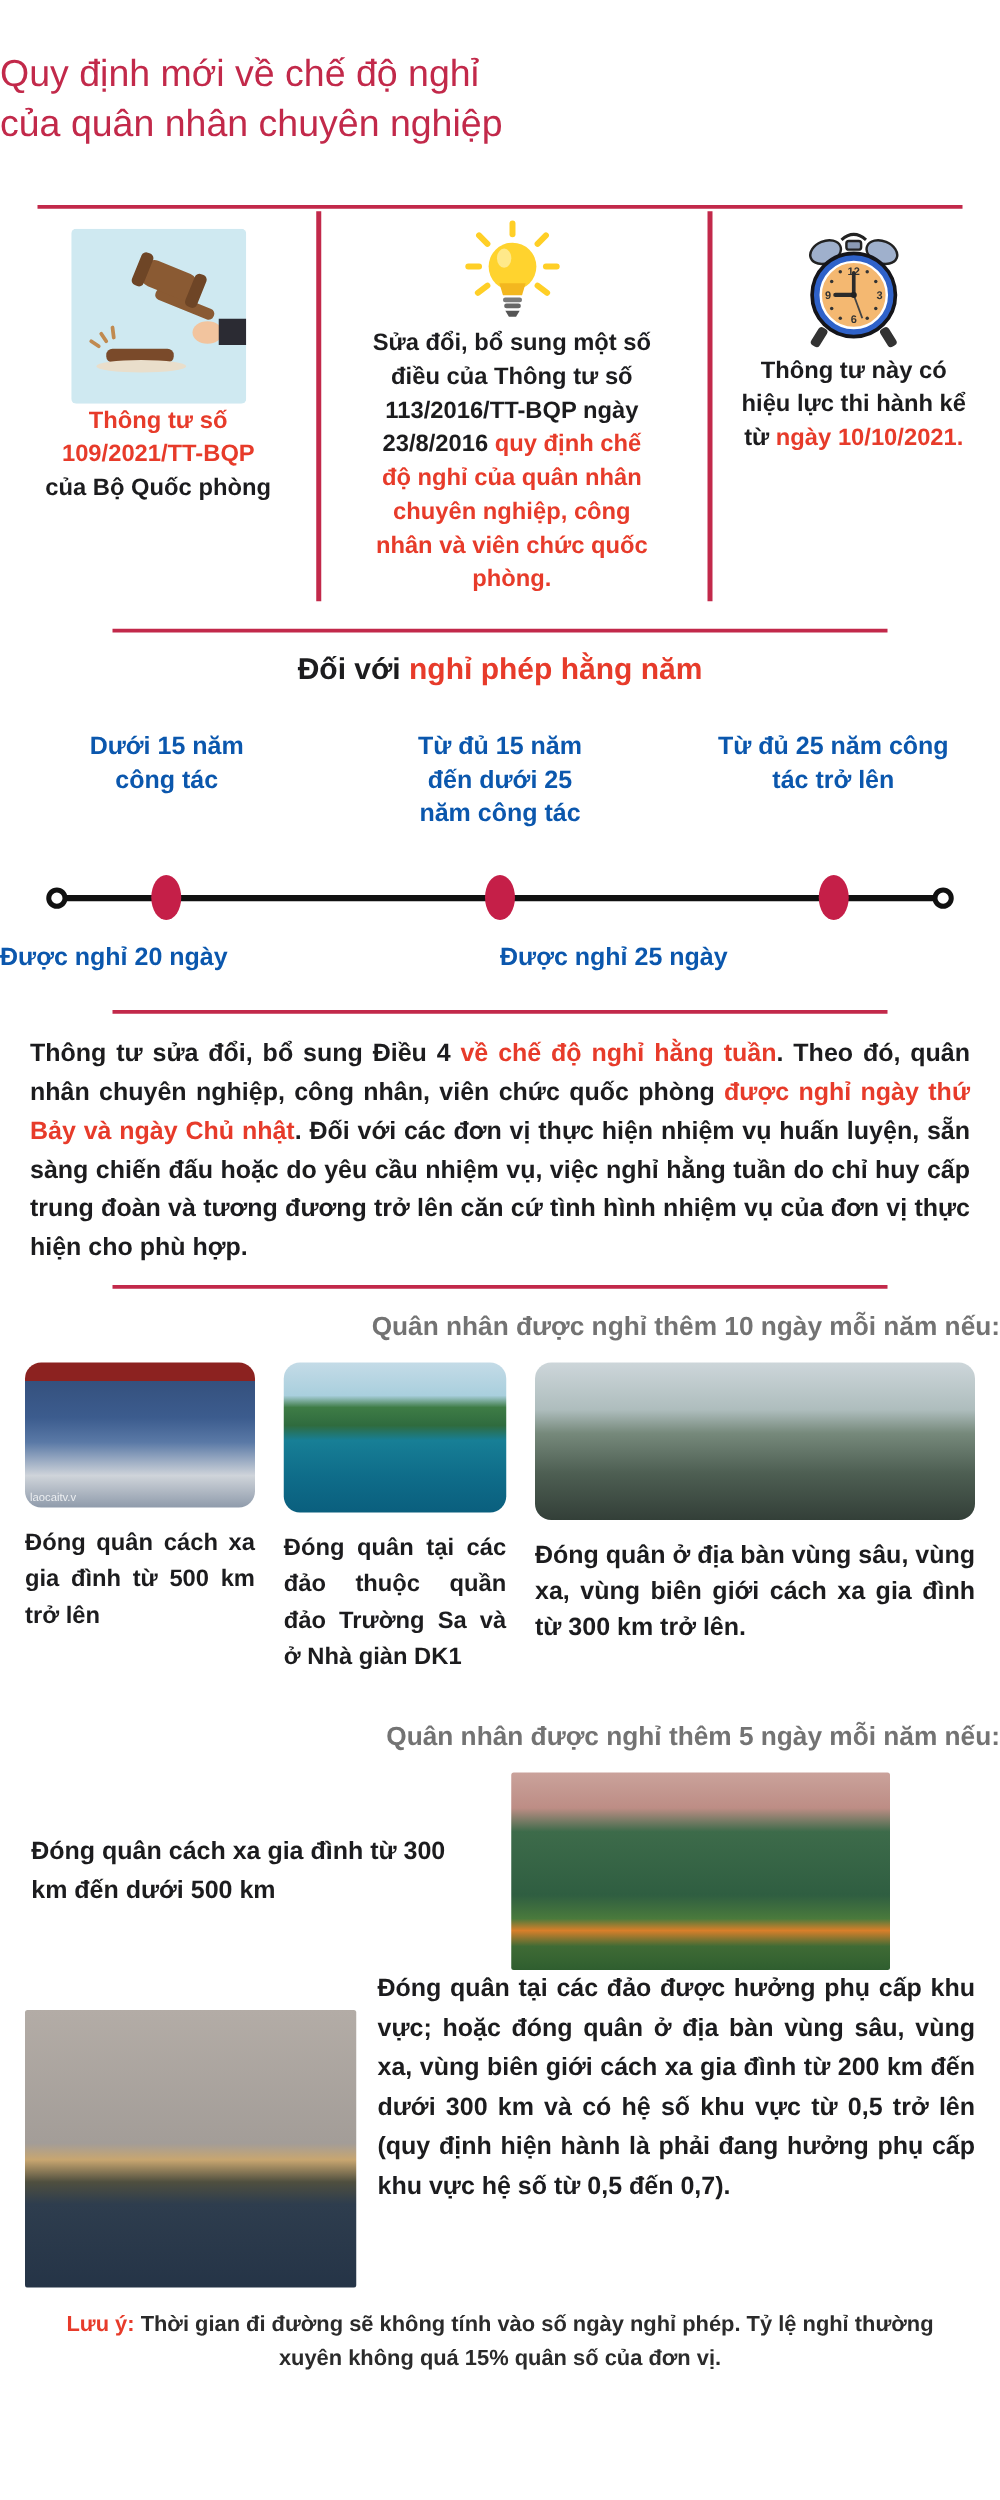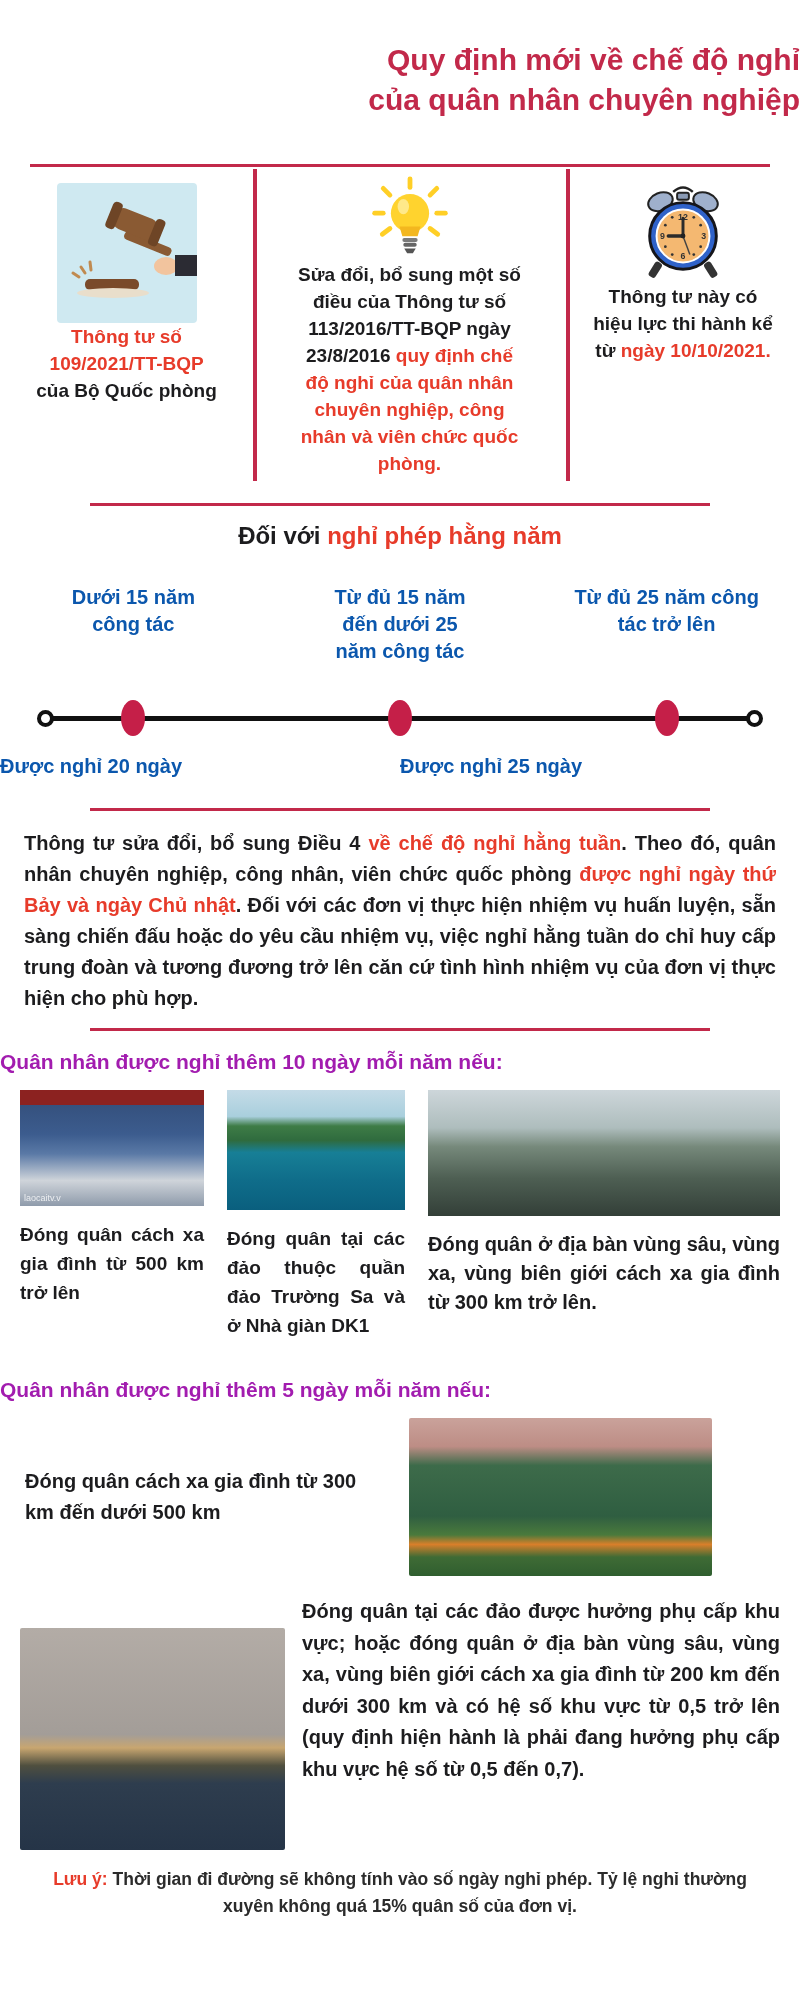--- a/index.html
+++ b/index.html
@@ -5,21 +5,21 @@
   html,body{margin:0;padding:0;}
   body{
     width:800px;height:2000px;overflow:hidden;background:#ffffff;
     font-family:"Liberation Sans","DejaVu Sans",sans-serif;
     font-weight:bold;color:#1c1c1e;
   }
   .c-black{color:#1c1c1e}
   .c-red{color:#e73b2a}
   .c-dark{color:#2b2b2b}
 
-  .title{margin:40px 0 0;text-align:right;font-size:30px;line-height:40px;color:#c2294a;font-weight:bold}
+  .title{margin:40px 0 0;text-align:left;font-size:30px;line-height:40px;color:#c2294a;font-weight:normal}
   .title .tline{display:block}
 
   .hline{height:3px;background:#c2294a;margin:0 auto}
   .w740{width:740px}
   .w620{width:620px}
 
   .intro-wrap{margin-top:44px}
   .intro-grid{position:relative;display:grid;grid-template-columns:253px 313px 1fr;min-height:322px}
   .vdiv{position:absolute;top:2px;bottom:8px;width:4px;background:#c2294a}
   .v1{left:253px}.v2{left:566px}
@@ -46,39 +46,39 @@
   .tl-end.left{left:37px}
   .tl-end.right{right:37px}
   .tl-dots{position:absolute;left:0;right:0;top:0;display:grid;grid-template-columns:1fr 1fr 1fr}
   .tl-dot{width:24px;height:36px;background:#c51f48;border-radius:50%;margin:13px auto 0}
   .tl-bottom{display:grid;grid-template-columns:1fr 1fr;margin-top:2px;text-align:left;color:#0b57ad;font-size:20px;line-height:27px}
 
   .weekly-line{margin-top:28px}
   .weekly{width:752px;margin:17px auto 0;font-size:20px;line-height:31px;text-align:justify}
 
   .extra-line{margin-top:14px}
-  .extra-heading{margin:17px 0 0;text-align:left;color:#a21caf;font-size:21px;line-height:28px}
+  .extra-heading{margin:17px 0 0;text-align:right;color:#737373;font-size:21px;line-height:28px}
 
   .photos{display:flex;justify-content:space-between;padding:0 20px;margin-top:14px}
   .pcell{display:flex;flex-direction:column}
   .pc1{width:184px}.pc2{width:178px}.pc3{width:352px}
-  .photo{width:100%;border-radius:0;position:relative}
+  .photo{width:100%;border-radius:13px;position:relative}
   .ph1{height:116px;background:linear-gradient(180deg,#8c2220 0%,#8c2220 13%,#35517e 13%,#3c5c8e 38%,#5a79a6 55%,#cfd4da 78%,#8f9bab 100%)}
   .ph2{height:120px;background:linear-gradient(180deg,#c4dbe7 0%,#a9cfdd 22%,#3e7c46 30%,#2f6b3e 42%,#177f96 52%,#0f6d8a 75%,#0a5f7e 100%)}
   .ph3{height:126px;background:linear-gradient(180deg,#cdd6da 0%,#aebdbd 30%,#76897b 45%,#4e5f53 70%,#333f38 100%)}
   .wm{position:absolute;left:4px;bottom:3px;font-size:9px;color:rgba(255,255,255,.8);font-weight:normal}
   .caption{margin-top:14px;font-size:19px;line-height:29px;text-align:justify}
   .pc3 .caption{font-size:20px}
 
   .rowA{display:flex;align-items:center;padding:0 25px;margin-top:14px}
   .rowA-text{width:362px;font-size:20px;line-height:31px;margin:0}
   .rowA-photo{width:303px;height:158px;margin-left:22px;border-radius:2px;
     background:linear-gradient(180deg,#caa29b 0%,#bd8d85 18%,#3d6b4a 30%,#2f5e41 62%,#4a7a3c 74%,#d97f2a 80%,#3f6b35 88%,#2f5e2f 100%)}
 
-  .rowB{display:flex;padding:0 20px;margin-top:20px}
+  .rowB{display:flex;padding:0 20px;}
   .rowB-photo{width:265px;height:222px;margin-top:32px;border-radius:2px;flex:none;
     background:linear-gradient(180deg,#b3aca6 0%,#a39d98 48%,#c8a670 54%,#4f4f3f 62%,#2e3d4e 70%,#253447 100%)}
   .rowB-text{width:478px;margin:0 0 0 17px;font-size:20px;line-height:31.5px;text-align:justify}
 
   .note{width:700px;margin:16px auto 0;text-align:center;font-size:17.5px;line-height:27px}
 </style>
 </head>
 <body>
 
 <div class="page">

